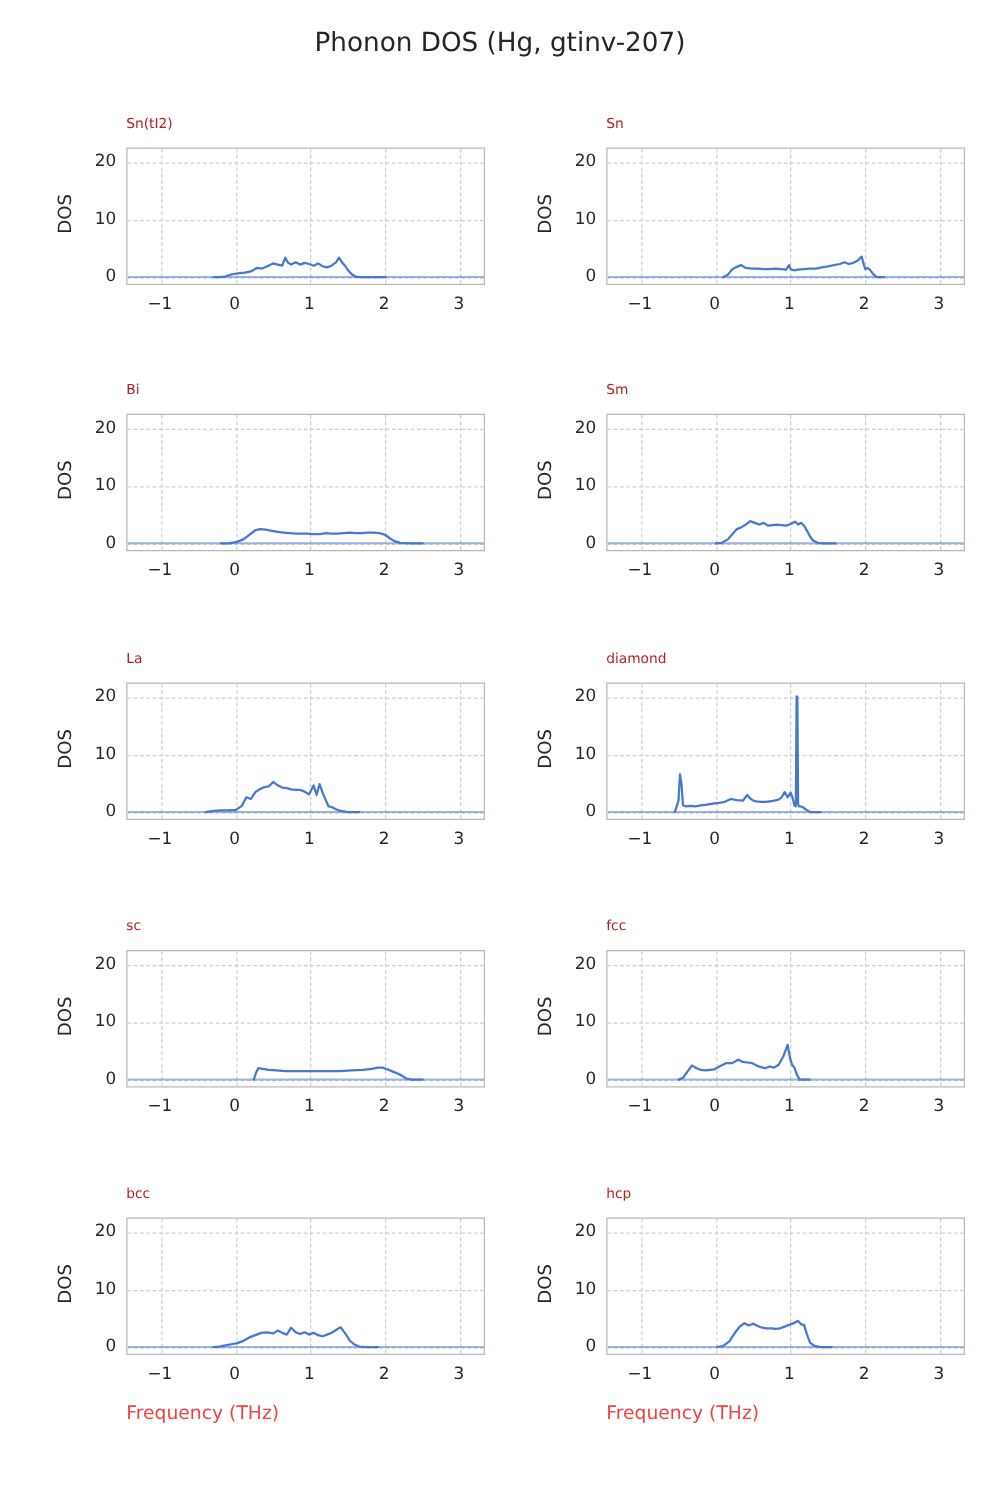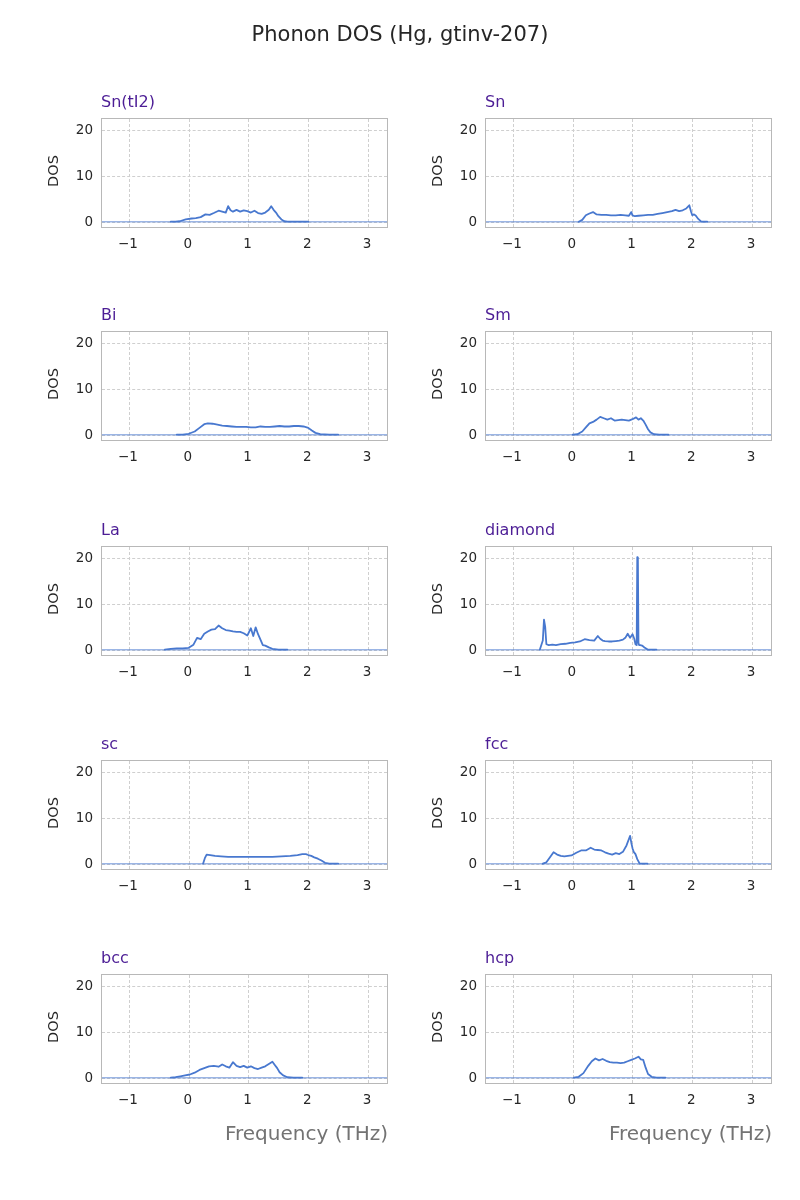--- a/index.html
+++ b/index.html
@@ -29,22 +29,22 @@
     font-size: 21px;
     color: #262626;
   }
   .panel {
     position: absolute;
   }
   .panel-title {
     position: absolute;
     top: -26px;
     left: 0;
-    font-size: 16px;
-    color: #4c1d95;
+    font-size: 11px;
+    color: #b91c1c;
     white-space: nowrap;
   }
   .plotbox {
     position: absolute;
     left: 0;
     top: 0;
     box-sizing: border-box;
     border: 1px solid #b8b8b8;
     background: #ffffff;
     overflow: hidden;
@@ -87,23 +87,23 @@
   }
   .ylabel {
     position: absolute;
     font-size: 14.5px;
     color: #262626;
     transform-origin: 50% 50%;
     white-space: nowrap;
   }
   .xlabel {
     position: absolute;
-    font-size: 20px;
-    color: #737373;
-    text-align: right;
+    font-size: 15px;
+    color: #ef4444;
+    text-align: left;
     white-space: nowrap;
   }
 </style>
 </head>
 <body>
 
 <div id="figure">
   <div id="fig-title">Phonon DOS (Hg, gtinv-207)</div>
   <div id="panels">
       <div class="panel" style="left: 101px; top: 118px; width: 287px; height: 110px;">

